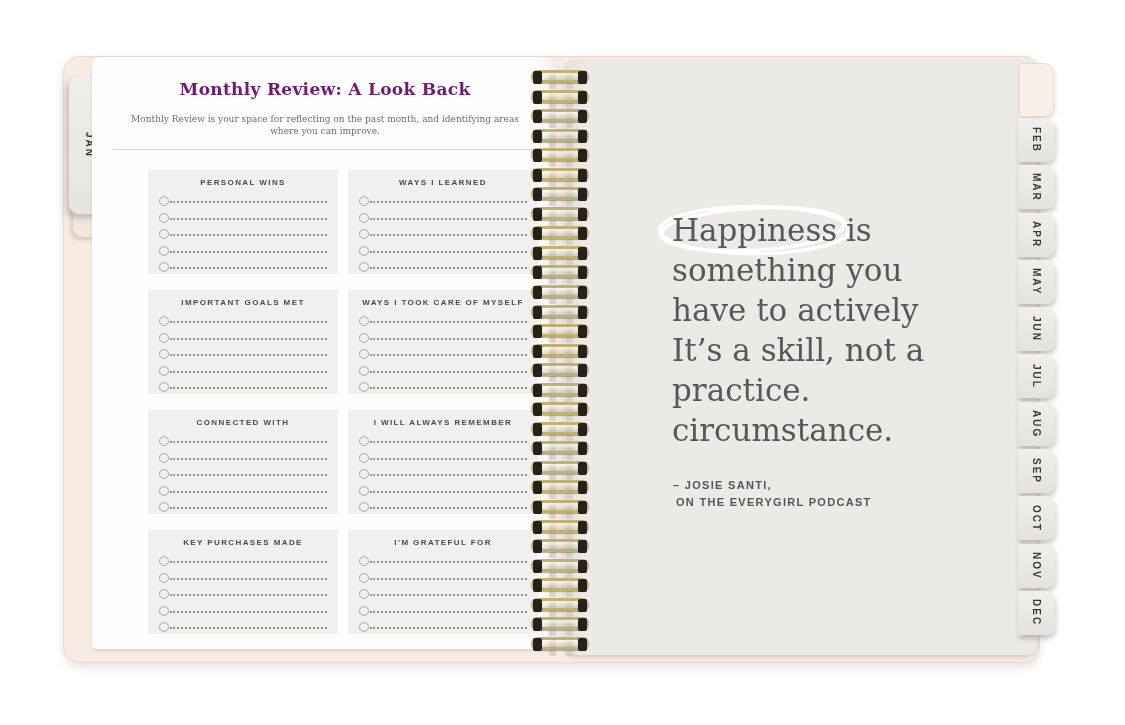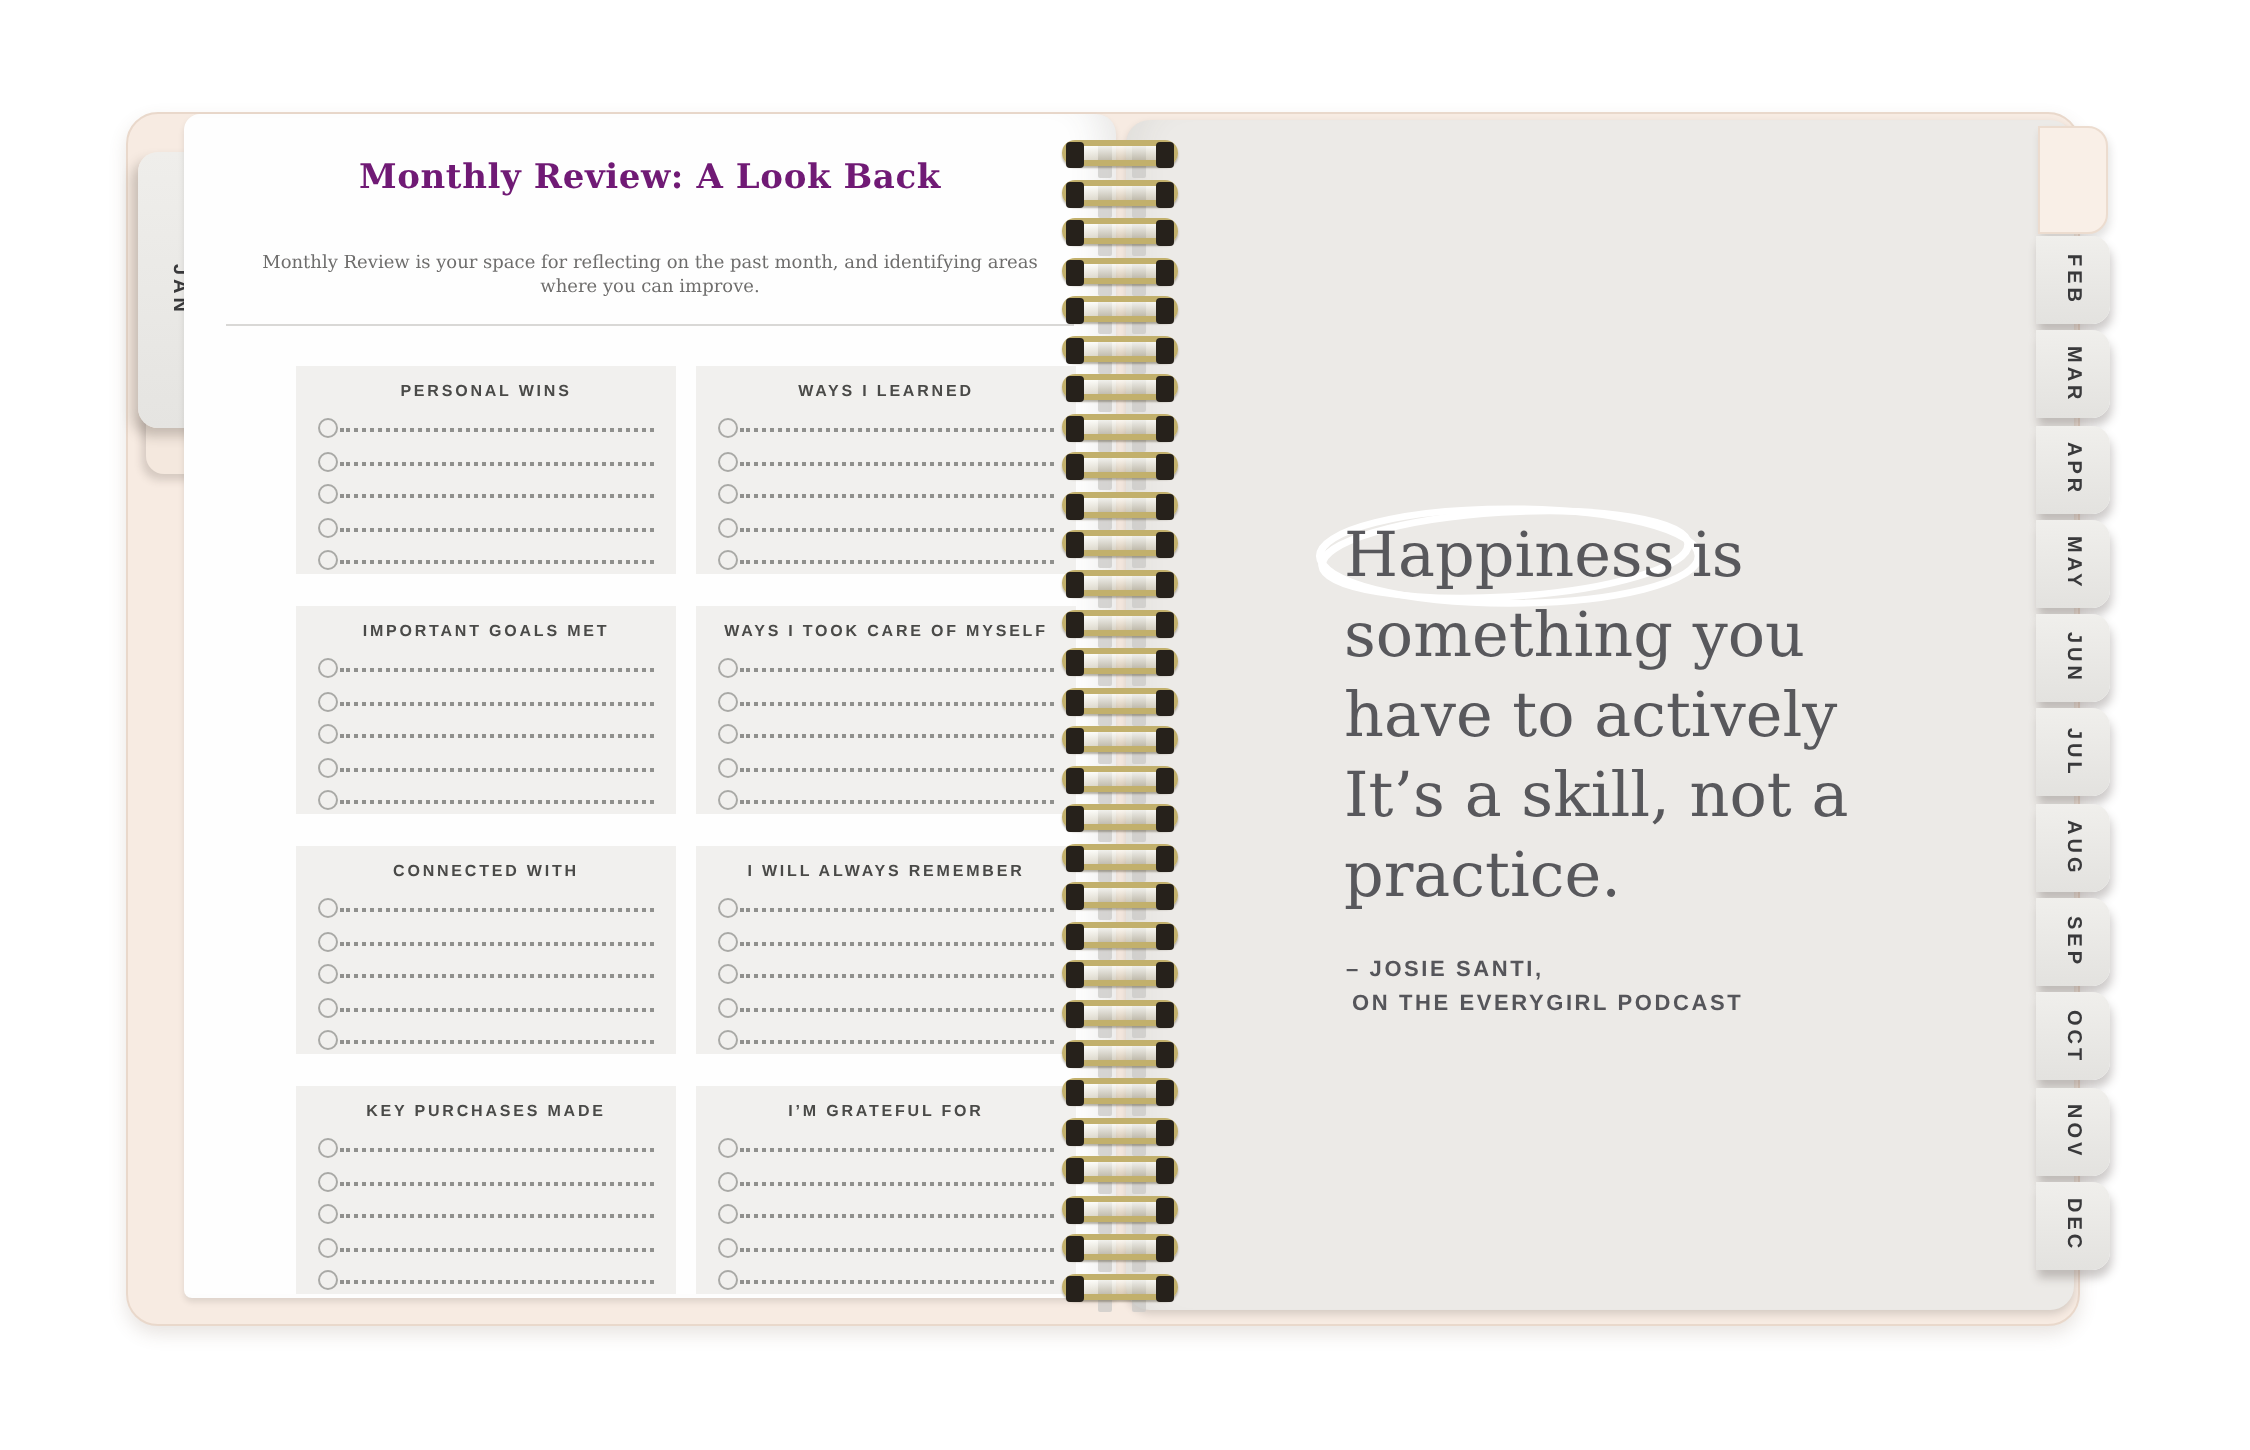--- a/index.html
+++ b/index.html
@@ -37,37 +37,37 @@
   .coil .cap{position:absolute;top:-2px;width:9px;height:13px;background:#26211b;border-radius:2px;}
   .coil .cap-l{left:-1px;}
   .coil .cap-r{right:-1px;}
   .coil .pe{position:absolute;z-index:-1;top:-3px;width:7px;height:19px;background:#cbcac7;opacity:.75;border-radius:1px;}
   .coil .pe-l{left:15px;}
   .coil .pe-r{left:32px;}
 
   
   .lp-title{margin:22px 20px 0;text-align:center;font-family:"DejaVu Serif",serif;
             font-weight:bold;font-size:17px;color:#701a75;letter-spacing:.3px;}
-  .lp-sub{margin:27px 28px 0;text-align:center;font-family:"DejaVu Serif",serif;
+  .lp-sub{margin:14px 28px 0;text-align:center;font-family:"DejaVu Serif",serif;
           font-size:9px;line-height:12px;color:#6e6d6c;}
   .lp-divider{width:424px;margin:12px auto 0;border-top:1px solid #d9d8d6;}
   .lp-grid{margin:20px 0 0 35px;display:grid;grid-template-columns:190px 190px;
            column-gap:10px;row-gap:16px;}
   .sec{width:190px;height:104px;background:#f1f0ee;box-sizing:border-box;padding:8px 11px 6px;margin-left:21px;}
   .sec-title{text-align:center;font-size:8px;font-weight:bold;letter-spacing:1.4px;
              color:#4a4a48;white-space:nowrap;}
   .sec-rows{margin-top:5px;}
   .row{display:flex;align-items:flex-end;height:16.4px;}
   .bullet{width:8px;height:8px;border:1.2px solid #a9a9a6;border-radius:50%;
           flex:none;margin-bottom:2px;background:transparent;box-sizing:content-box;}
   .dots{flex:1;border-bottom:2px dotted #90908d;margin-bottom:5px;margin-left:1px;}
 
   
   .quote{position:absolute;left:109px;top:150px;font-family:"DejaVu Serif",serif;
-         font-size:31px;line-height:40px;color:#58585c;white-space:nowrap;margin-top:48px;}
+         font-size:31px;line-height:40px;color:#58585c;white-space:nowrap;}
   .oval-wrap{position:relative;display:inline-block;}
   .oval{position:absolute;left:-16px;top:-7px;width:calc(100% + 32px);height:calc(100% + 14px);
         overflow:visible;z-index:0;}
   .oval ellipse{fill:none;stroke:#ffffff;stroke-width:4;}
   .q-word,.q-rest{position:relative;z-index:1;}
   .q-rest{margin-left:.28em;}
   .attr{position:absolute;left:110px;top:417px;font-weight:bold;font-size:11px;
         letter-spacing:1.3px;line-height:17px;color:#55555a;}
   .attr2{padding-left:3px;}
 
@@ -313,20 +313,21 @@
             <ellipse cx="100" cy="32" rx="96" ry="28"></ellipse>
             <ellipse cx="98" cy="31" rx="93" ry="25" transform="rotate(-4 100 32)"></ellipse>
           </svg>
           <span class="q-word">Happiness</span>
         </span><span class="q-rest">is</span>
       </div>
       <div class="q-line">something you</div>
       <div class="q-line">have to actively</div>
       <div class="q-line">It’s a skill, not a</div>
       <div class="q-line">practice.</div>
+      <div class="q-line">circumstance.</div>
     </div>
     <div class="attr">
       <div>– JOSIE SANTI,</div>
       <div class="attr2">ON THE EVERYGIRL PODCAST</div>
     </div>
   </div>
 
   <div class="binding">
       <div class="coil">
         <span class="pe pe-l"></span>

